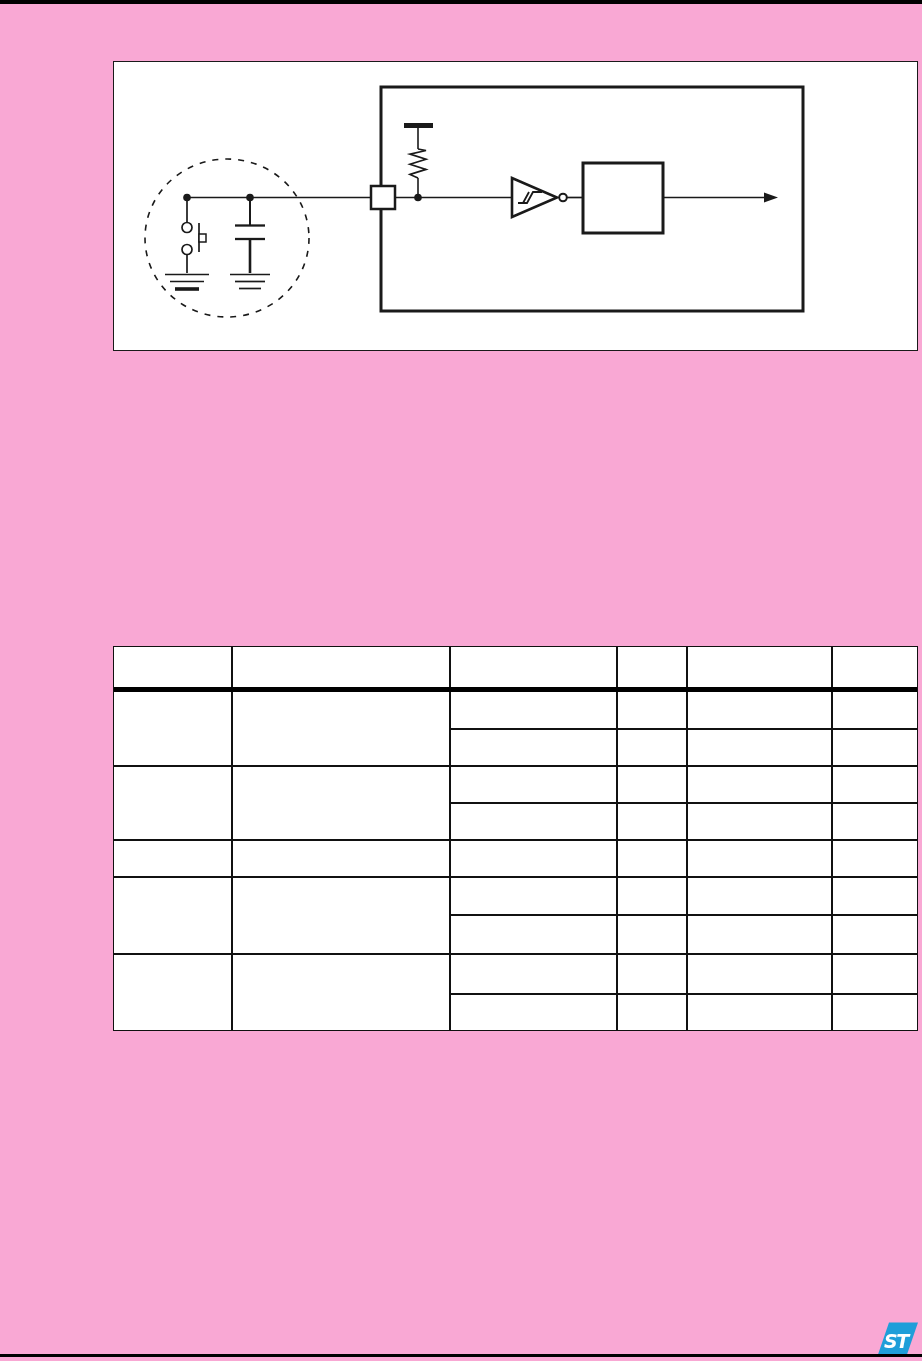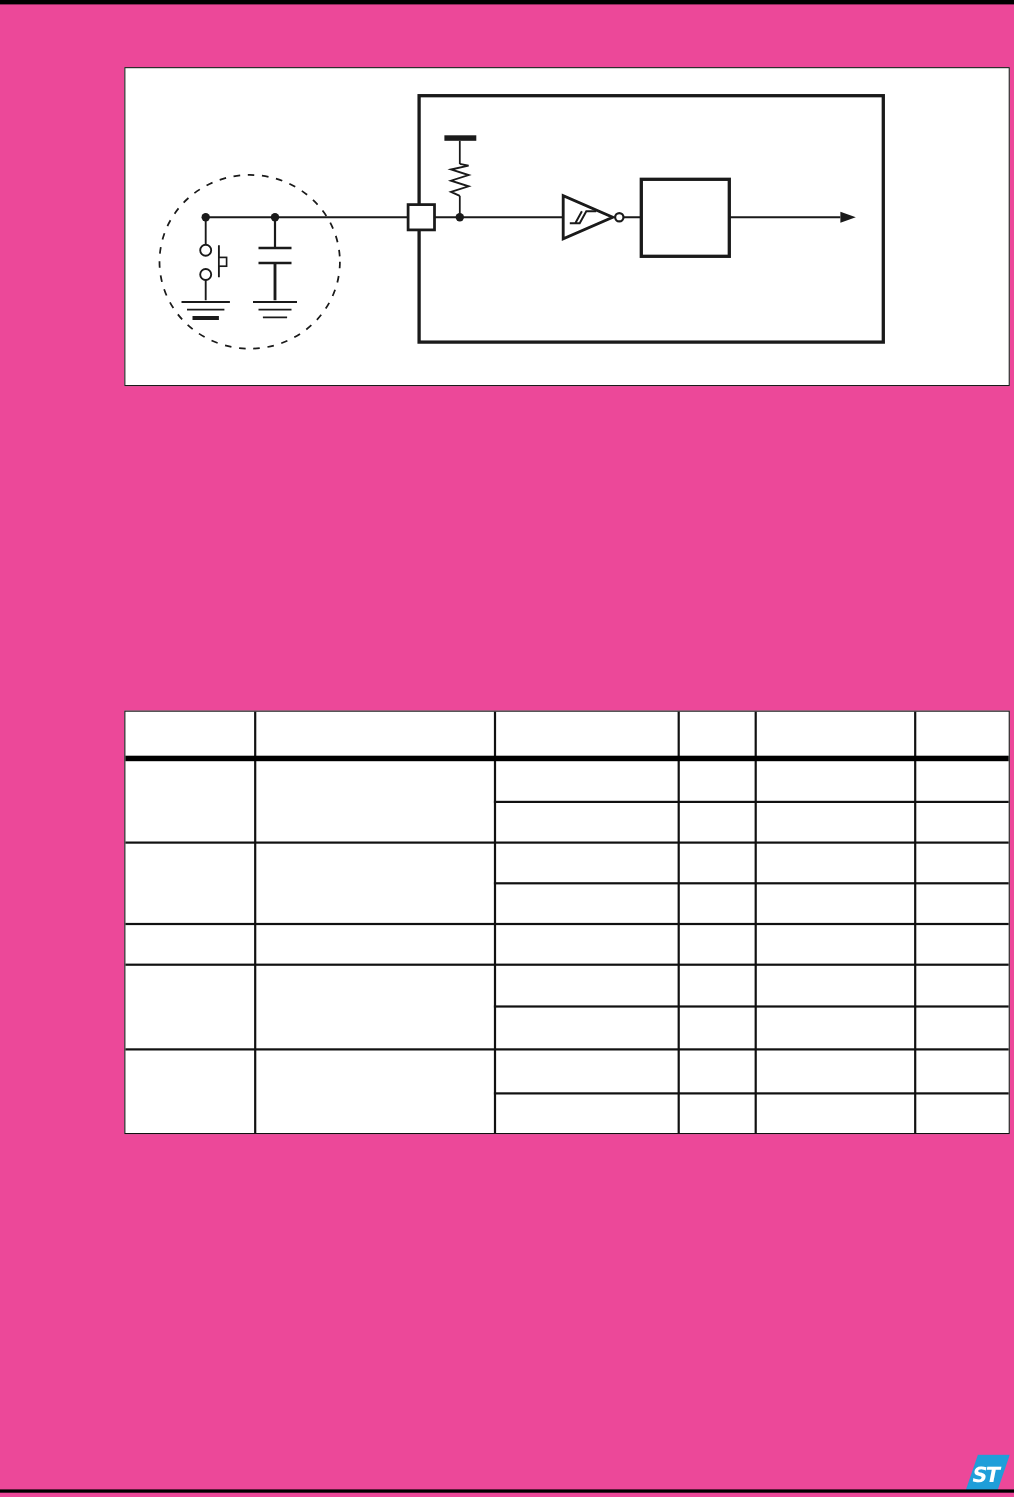--- a/index.html
+++ b/index.html
@@ -1,17 +1,17 @@
 <!DOCTYPE html>
 <html><head>
 <meta charset="utf-8">
 <style>
   html,body{margin:0;padding:0;background:#fff;}
   body{font-family:"DejaVu Sans", sans-serif;}
-  .page{position:relative;width:922px;height:1361px;background:#ec4899;overflow:hidden;}
+  .page{position:relative;width:922px;height:1361px;background:#f9a8d4;overflow:hidden;}
 
   
   .rule{position:absolute;left:0;width:922px;background:#000;}
   .rule.top{top:0;height:4px;}
   .rule.bottom{top:1354px;height:3px;}
 
   
   .figure-frame{position:absolute;left:113px;top:61px;width:805px;height:290px;
     border:1.6px solid #1a1a1a;box-sizing:border-box;background:#fff;}
   .figure-frame svg{position:absolute;left:0;top:0;}

